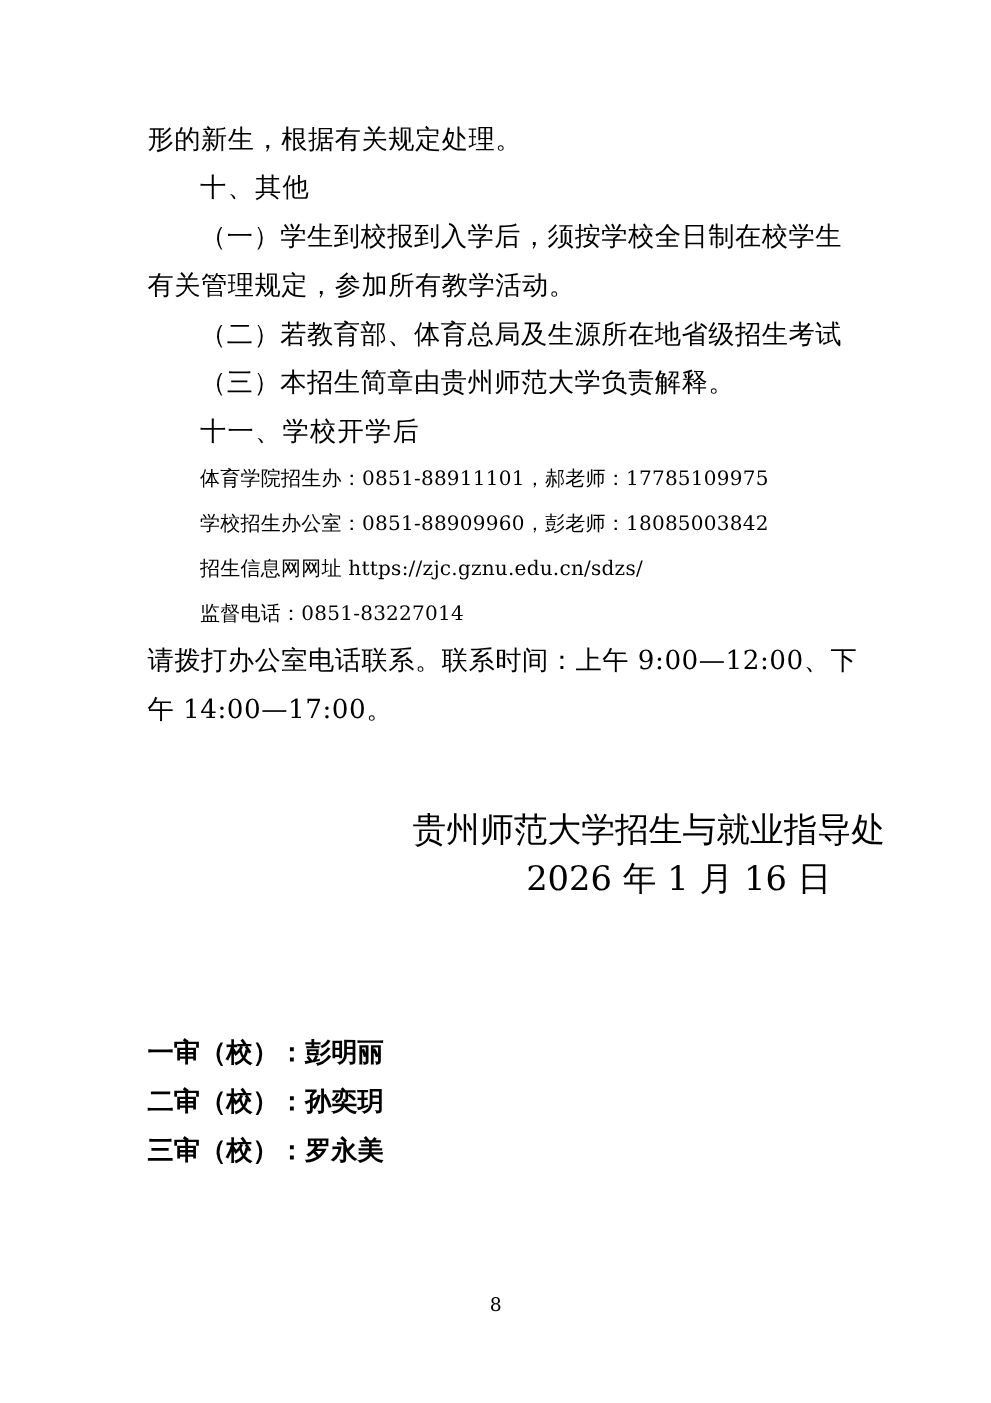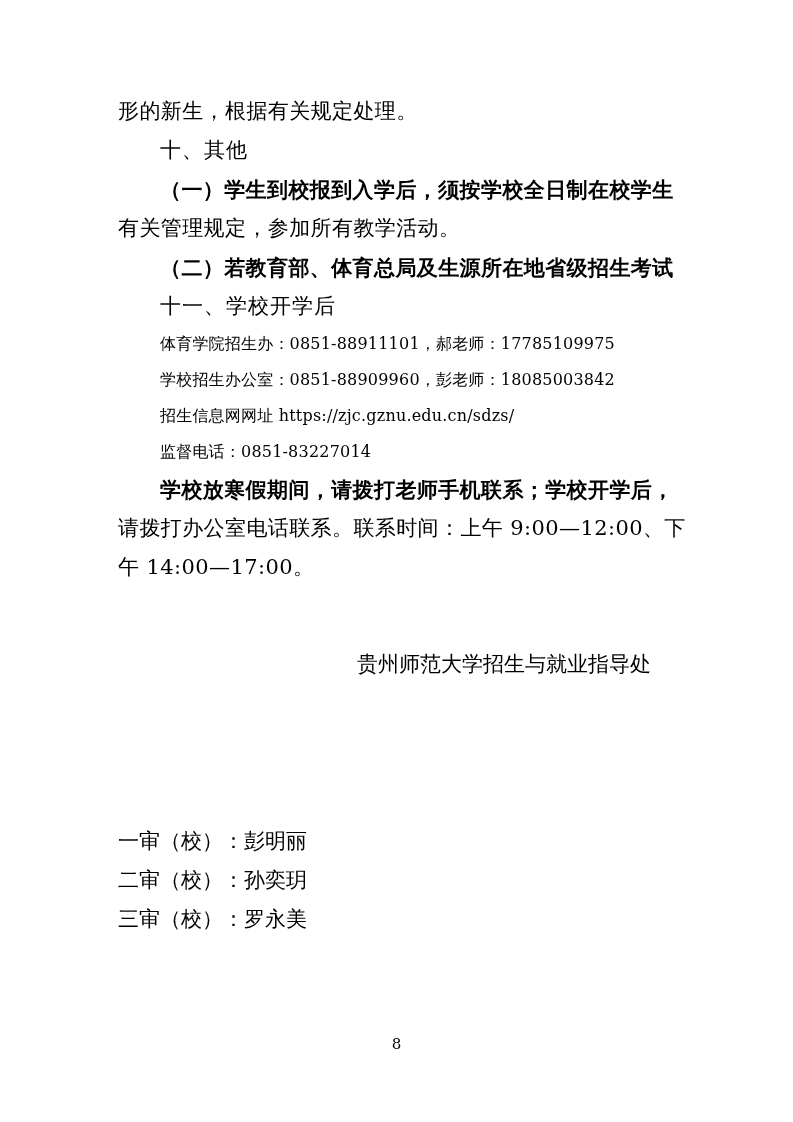--- a/index.html
+++ b/index.html
@@ -29,53 +29,53 @@
     width: 560px;
   }
   .line {
     font-size: 21px;
     line-height: 39px;
     letter-spacing: 0.4px;
     white-space: pre;
   }
   .indent {
     text-indent: 42px;
-    font-weight: bold;
   }
   .heading {
     font-size: 21px;
     line-height: 39px;
     font-weight: normal;
     text-indent: 42px;
     letter-spacing: 1px;
     white-space: pre;
   }
   .contact-line {
     font-size: 16px;
     line-height: 36px;
     text-indent: 42px;
     white-space: pre;
     letter-spacing: 0.2px;
   }
   .gap-block { height: 58px; }
   .signature {
-    font-size: 21px;
+    font-size: 27px;
     line-height: 39px;
     white-space: pre;
     text-align: center;
     padding-left: 212px;
   }
   .signature.date {
     padding-left: 290px;
   }
   .review {
     font-size: 21px;
     line-height: 39px;
     white-space: pre;
     padding-left: 0px;
+    font-weight: bold;
   }
   .reviews {
     position: absolute;
     left: 118px;
     top: 822px;
     width: 560px;
   }
   .page-number {
     position: absolute;
     left: 0;
@@ -93,35 +93,36 @@
 
   <div class="content">
 
     <div class="line">形的新生，根据有关规定处理。</div>
 
     <div class="heading">十、其他</div>
 
     <div class="line indent">（一）学生到校报到入学后，须按学校全日制在校学生</div>
     <div class="line">有关管理规定，参加所有教学活动。</div>
     <div class="line indent">（二）若教育部、体育总局及生源所在地省级招生考试</div>
+    <div class="line indent">（三）本招生简章由贵州师范大学负责解释。</div>
 
     <div class="heading">十一、学校开学后</div>
 
     <div class="contact-line">体育学院招生办：0851-88911101，郝老师：17785109975</div>
     <div class="contact-line">学校招生办公室：0851-88909960，彭老师：18085003842</div>
     <div class="contact-line">招生信息网网址 https://zjc.gznu.edu.cn/sdzs/</div>
     <div class="contact-line">监督电话：0851-83227014</div>
 
-    <div class="line indent">学校放寒假期间，请拨打老师手机联系；学校开学后，</div>
     <div class="line">请拨打办公室电话联系。联系时间：上午 9:00—12:00、下</div>
     <div class="line">午 14:00—17:00。</div>
 
     <div class="gap-block"></div>
 
     <div class="signature">贵州师范大学招生与就业指导处</div>
+    <div class="signature date">2026 年 1 月 16 日</div>
 
   </div>
 
   <div class="reviews">
     <div class="review">一审（校）：彭明丽</div>
     <div class="review">二审（校）：孙奕玥</div>
     <div class="review">三审（校）：罗永美</div>
   </div>
 
   <div class="page-number">8</div>

